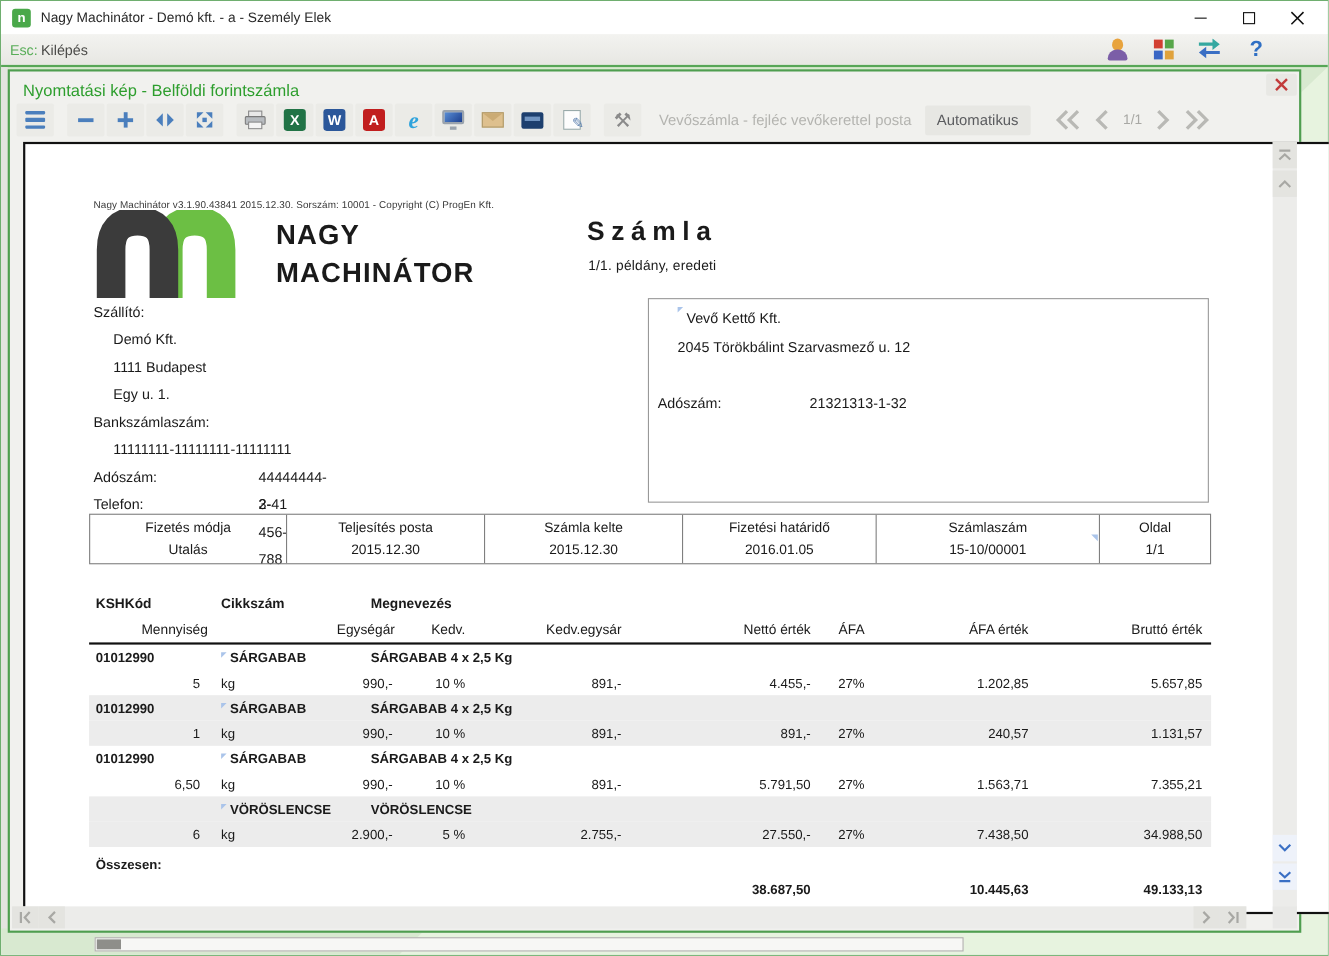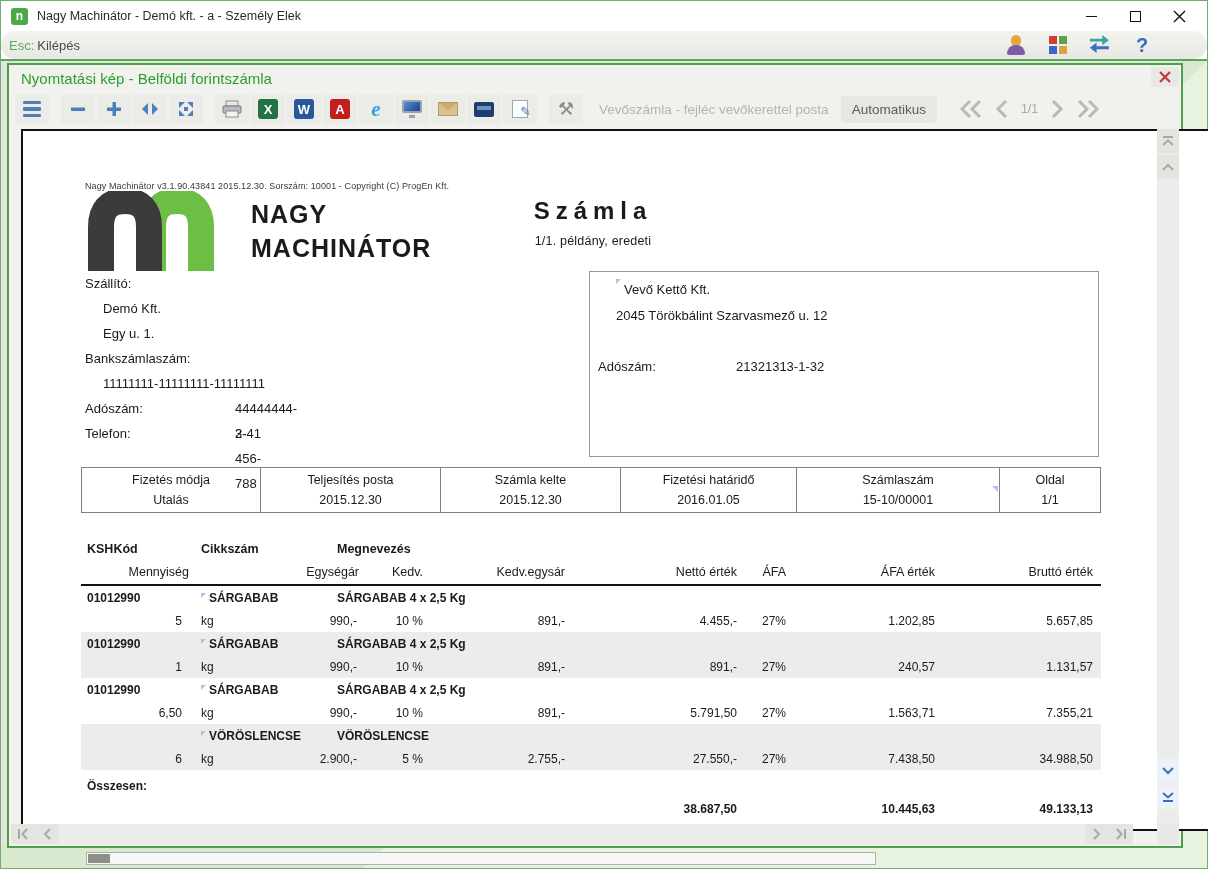--- a/index.html
+++ b/index.html
@@ -11,42 +11,42 @@
   .app-icon { width:17px; height:17px; margin-left:10px; background:#4aa84a; border-radius:3px; color:#fff;
               font-size:12px; font-weight:bold; display:flex; align-items:center; justify-content:center; line-height:1; }
   .win-title { margin-left:9px; font-size:12.5px; color:#2a2a2a; }
   .win-ctrls { position:absolute; right:6px; top:0; height:30px; display:flex; }
   .wc { width:44px; height:30px; display:flex; align-items:center; justify-content:center; cursor:default; }
   .wc-min i { display:block; width:11px; height:0; border-top:1.5px solid #111; }
   .wc-max i { display:block; width:11px; height:11px; border:1.5px solid #111; }
   .wc-close svg { display:block; }
 
   
-  .menubar { position:relative; height:28px; background:linear-gradient(#f3f3f0,#e7e7e3); display:flex; align-items:center;border-radius:14px; }
+  .menubar { position:relative; height:28px; background:linear-gradient(#f3f3f0,#e7e7e3); display:flex; align-items:center; }
   .esc-group { margin-left:8px; font-size:13px; }
   .esc-green { color:#58ad58; }
   .esc-exit { color:#4a4a48; margin-left:3px; }
   .mb-icons { position:absolute; right:52px; top:0; height:28px; display:flex; align-items:center; gap:16px; }
   .mbi { width:26px; height:24px; display:flex; align-items:center; justify-content:center; }
   .user-ic { position:relative; width:20px; height:20px; }
   .user-ic .head { position:absolute; left:5px; top:0; width:10px; height:11px; border-radius:50% 50% 45% 45%; background:#e8a33d; }
   .user-ic .body { position:absolute; left:1px; bottom:0; width:18px; height:10px; border-radius:9px 9px 2px 2px; background:#7b5ea7; }
   .grid-ic { width:18px; height:18px; display:grid; grid-template-columns:8px 8px; grid-template-rows:8px 8px; gap:2px; }
   .grid-ic i:nth-child(1){background:#d23f31;} .grid-ic i:nth-child(2){background:#57a64a;}
   .grid-ic i:nth-child(3){background:#3a66c4;} .grid-ic i:nth-child(4){background:#e0a23c;}
   .help-ic { color:#2f6fc4; font-size:20px; font-weight:bold; }
 
   
   .workspace { position:absolute; left:0; top:58px; right:0; bottom:0; background:#d8e9d0; border-top:2px solid #57a657; }
   .deco { position:absolute; left:30%; top:0; right:0; bottom:0; background:#e7f3df; clip-path:polygon(100% 0,100% 100%,0 100%); }
   .left-strip { position:absolute; left:0; top:0; width:6px; bottom:24px; background:#e4e4e0; }
 
   
   .panel { position:absolute; left:6px; top:2px; width:1176px; height:785px; border:2px solid #4f9e4f; background:#f1f1ee; }
-  .panel-header { position:relative; height:26px; display:flex; align-items:center; }
+  .panel-header { position:relative; height:26px; display:flex; align-items:flex-end; }
   .panel-title { margin-left:12px; font-size:15px; color:#2d9e2d; }
   .close-btn { position:absolute; right:2px; top:2px; width:28px; height:20px; background:#e8e8e4; border:none; border-radius:2px;
                display:flex; align-items:center; justify-content:center; cursor:default; }
 
   
   .toolbar { position:relative; height:36px; display:flex; align-items:center; padding-left:6px; }
   .tb { width:34px; height:30px; margin-right:2px; background:#ebebe7; border:none; border-radius:2px;
         display:flex; align-items:center; justify-content:center; cursor:default; font-family:"Liberation Sans",sans-serif; }
   .gap { margin-right:12px; }
   .bars { display:flex; flex-direction:column; gap:3px; }
@@ -305,20 +305,21 @@
           <div>MACHINÁTOR</div>
         </div>
         <div class="doc-title-wrap">
           <div class="doc-title">Számla</div>
           <div class="copy-info">1/1. példány, eredeti</div>
         </div>
 
         <div class="supplier">
           <div>Szállító:</div>
           <div class="ind">Demó Kft.</div>
+          <div class="ind">1111 Budapest</div>
           <div class="ind">Egy u. 1.</div>
           <div>Bankszámlaszám:</div>
           <div class="ind">11111111-11111111-11111111</div>
           <div class="pairrow"><span>Adószám:</span><span class="val">44444444-2-41</span></div>
           <div class="pairrow"><span>Telefon:</span><span class="val">3-456-788</span></div>
         </div>
 
         <div class="customer-box">
           <div class="ind cust-name"><i class="tt"></i><span>Vevő Kettő Kft.</span></div>
           <div class="ind">2045 Törökbálint Szarvasmező u. 12</div>

